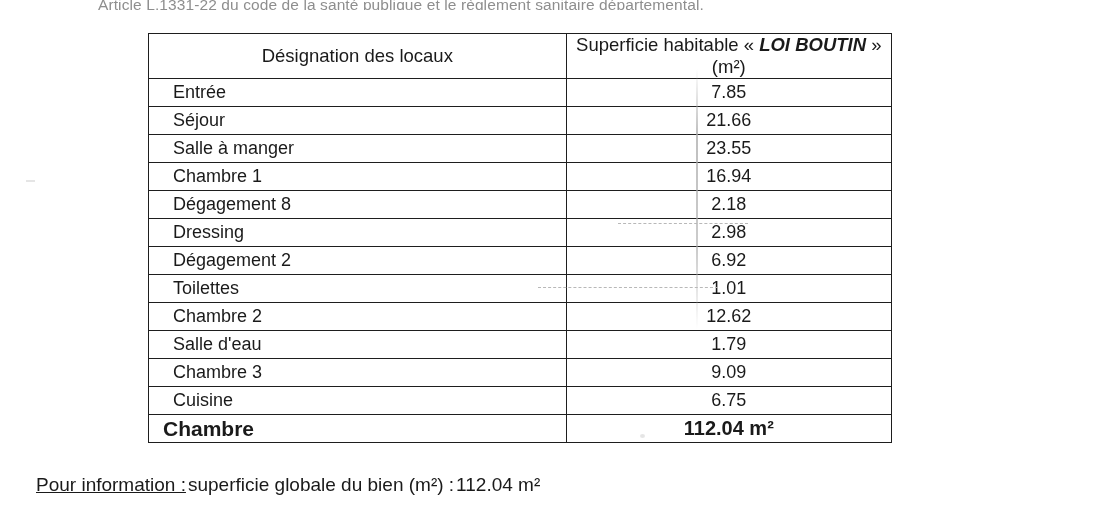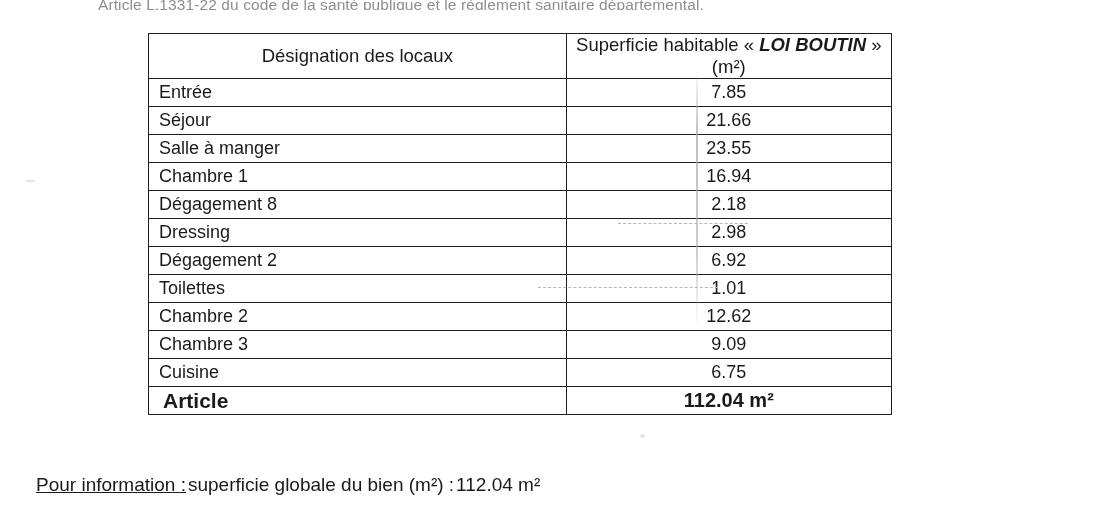--- a/index.html
+++ b/index.html
@@ -59,21 +59,21 @@
 
   .hdr td {
     text-align: center;
     font-size: 18.5px;
     height: 29px;
   }
   .hdr .boutin { font-weight: bold; font-style: italic; }
 
   .row td.label {
     text-align: left;
-    padding-left: 10px;
+    padding-left: 24px;
     font-size: 18px;
   }
   .row td.value {
     text-align: center;
     font-size: 18px;
   }
 
   .total td {
     height: 34px;
     border-top: 2px solid #141414;
@@ -174,30 +174,34 @@
       </tr>
       <tr class="row">
         <td class="label">Toilettes</td>
         <td class="value">1.01</td>
       </tr>
       <tr class="row">
         <td class="label">Chambre 2</td>
         <td class="value">12.62</td>
       </tr>
       <tr class="row">
+        <td class="label">Salle d'eau</td>
+        <td class="value">1.79</td>
+      </tr>
+      <tr class="row">
         <td class="label">Chambre 3</td>
         <td class="value">9.09</td>
       </tr>
       <tr class="row">
         <td class="label">Cuisine</td>
         <td class="value">6.75</td>
       </tr>
 
       <tr class="total">
-        <td class="label">Article</td>
+        <td class="label">Chambre</td>
         <td class="value">112.04 m²</td>
       </tr>
     </tbody>
   </table>
 </div>
 
 <div class="footer">
   <span class="fl">Pour information :</span><span class="fr">superficie globale du bien (m²) :</span><span class="fr">112.04 m²</span>
 </div>
 

